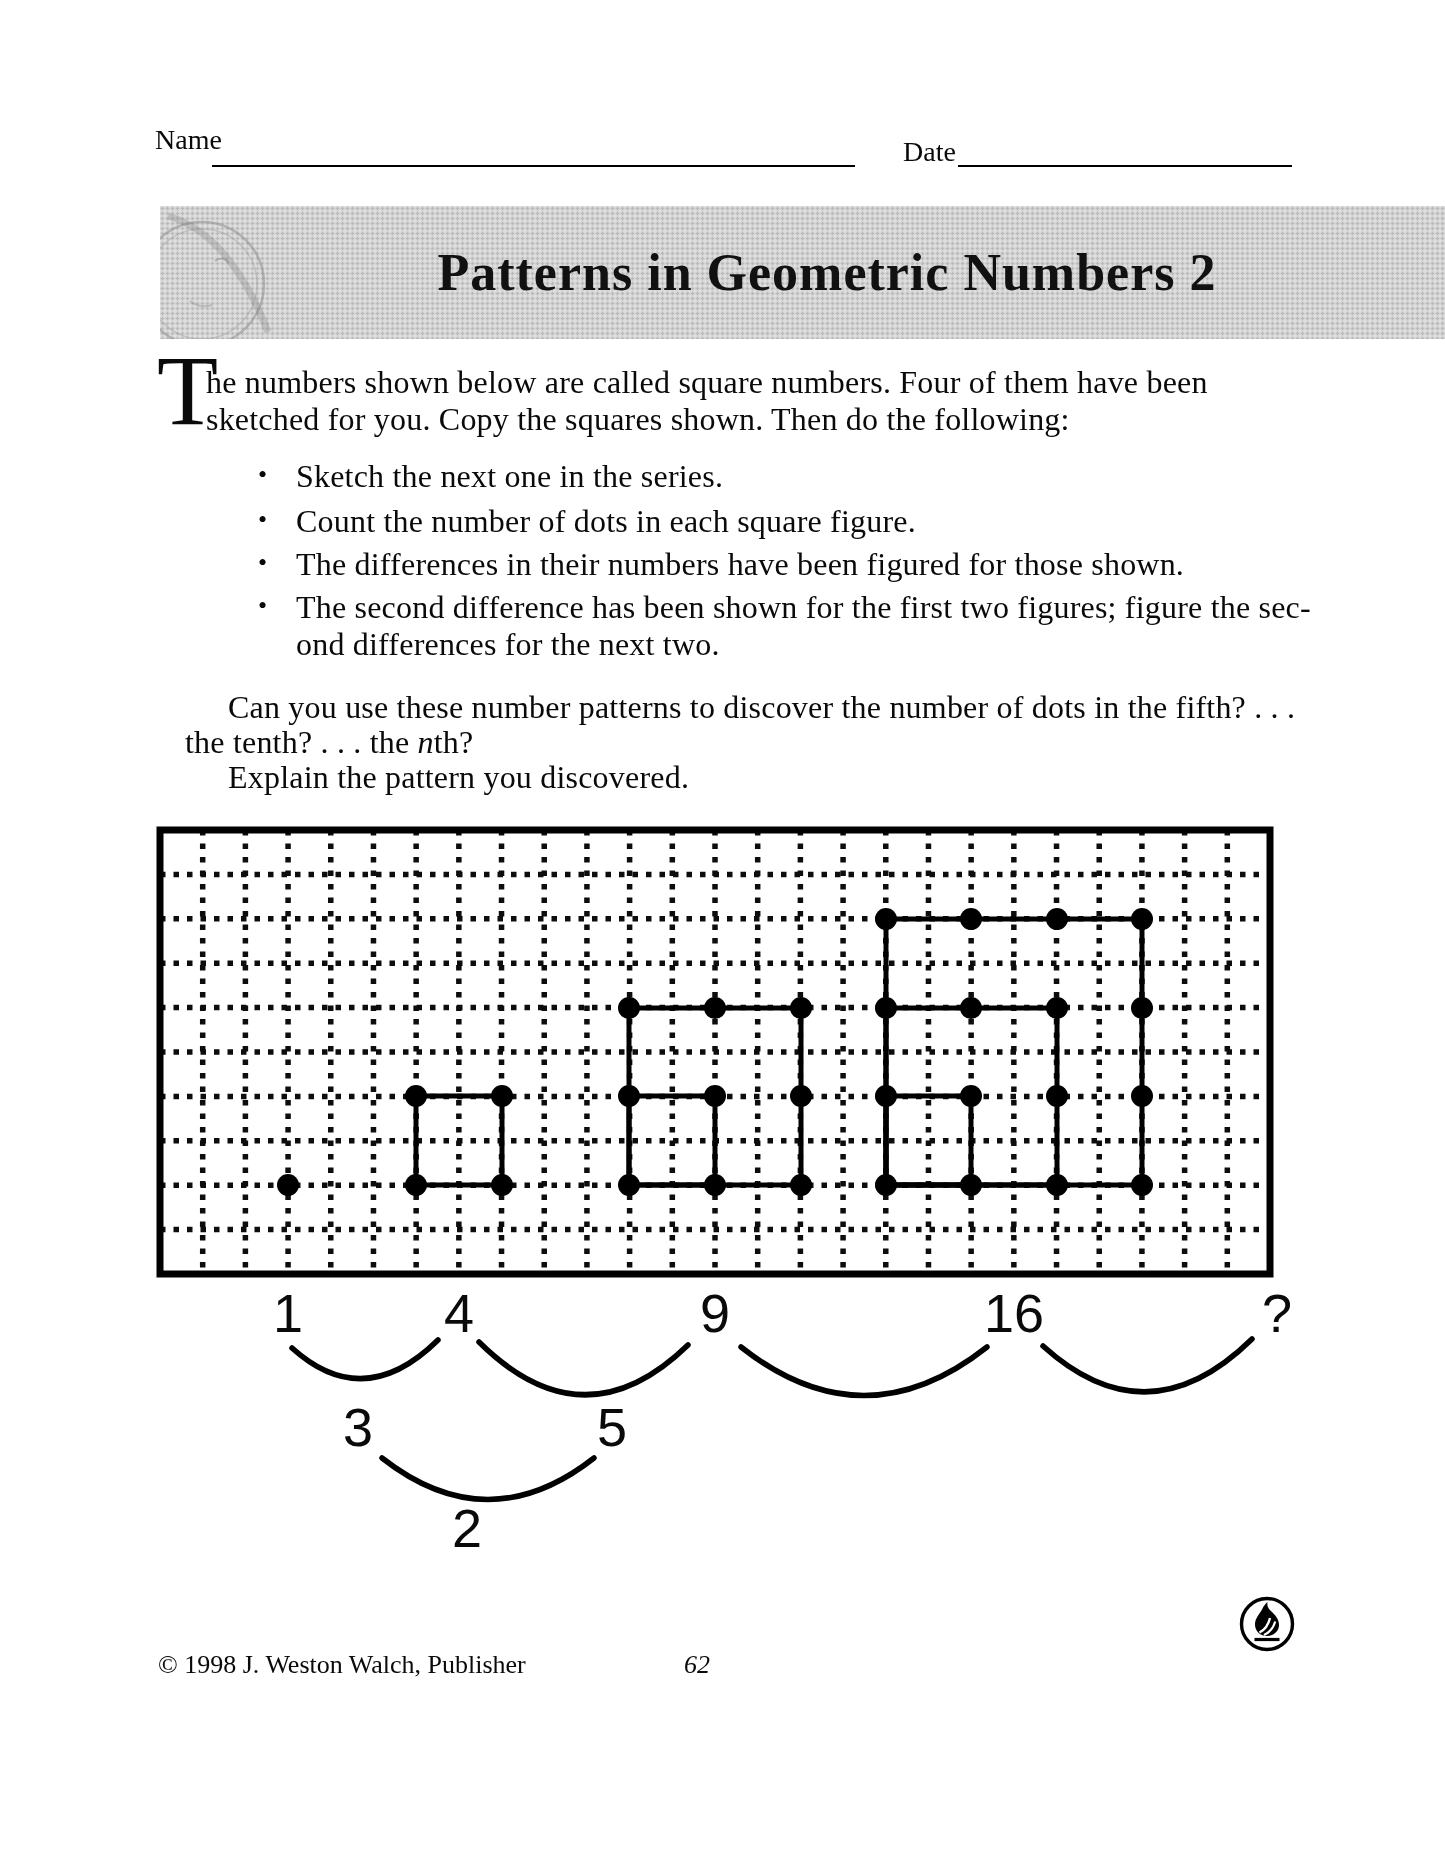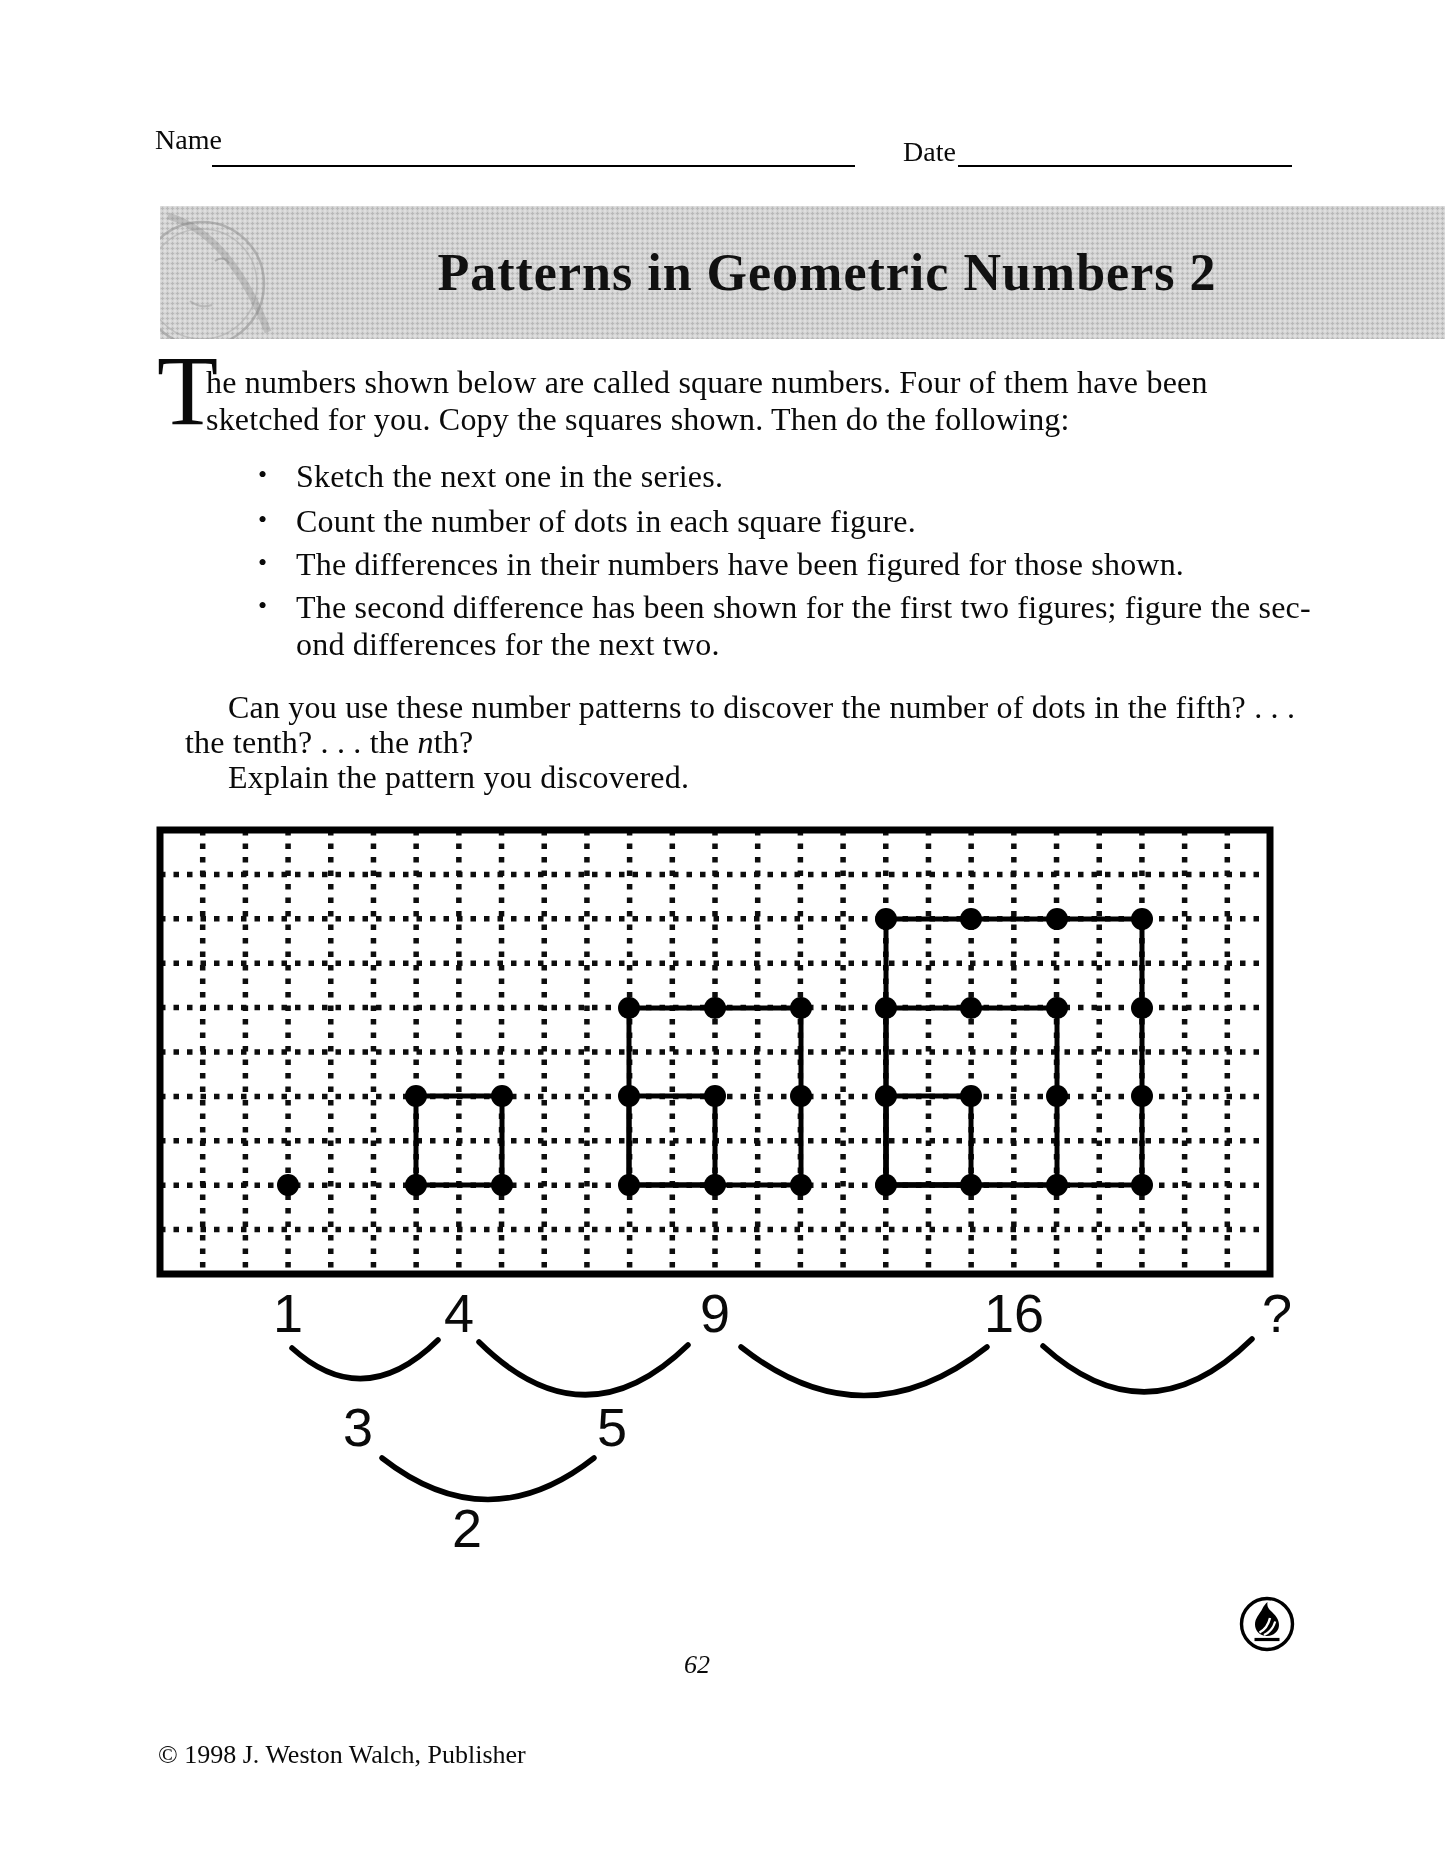--- a/index.html
+++ b/index.html
@@ -180,21 +180,21 @@
       <text x="358" y="1446" class="seq-text">3</text>
       <text x="612" y="1446" class="seq-text">5</text>
       <text x="467" y="1547" class="seq-text">2</text>
       <path d="M292,1348 Q364,1413 438,1340" class="difference-arc"></path>
       <path d="M479,1342 Q584,1446 688,1345" class="difference-arc"></path>
       <path d="M741,1347 Q864,1444 987,1347" class="difference-arc"></path>
       <path d="M1043,1346 Q1148,1441 1252,1339" class="difference-arc"></path>
       <path d="M382,1458 Q488,1541 594,1458" class="difference-arc"></path>
     </svg>
 
-  <div class="abs footer-text" style="left:158px;top:1740px;">© 1998 J. Weston Walch, Publisher</div>
+  <div class="abs footer-text" style="left:158px;top:1650px;">© 1998 J. Weston Walch, Publisher</div>
   <div class="abs footer-text footer-italic" style="left:657px;top:1650px;width:80px;text-align:center;">62</div>
 
   <svg class="abs" style="left:1238px;top:1595px;" width="58" height="58" viewBox="0 0 58 58">
     <circle cx="29" cy="29" r="25.5" fill="none" stroke="#000" stroke-width="3.4"></circle>
     <path d="M29,41 C21.5,41 17,35.5 17,29.5 C17,23 21.5,19.5 24.5,13.5 C25.6,11.3 27.2,9 29.5,7
              C28.6,12.5 31.5,14.5 34.5,17.5 C38.3,21.3 41,24.8 41,30 C41,36 35.8,41 29,41 Z" fill="#000"></path>
     <path d="M21.5,37.5 Q29.5,33.5 32,23" fill="none" stroke="#fff" stroke-width="2.4"></path>
     <path d="M26,40 Q34.5,36 37.2,26.5" fill="none" stroke="#fff" stroke-width="2.2"></path>
     <path d="M16.5,44.5 L41.5,44.5" stroke="#000" stroke-width="3.2"></path>
   </svg>

